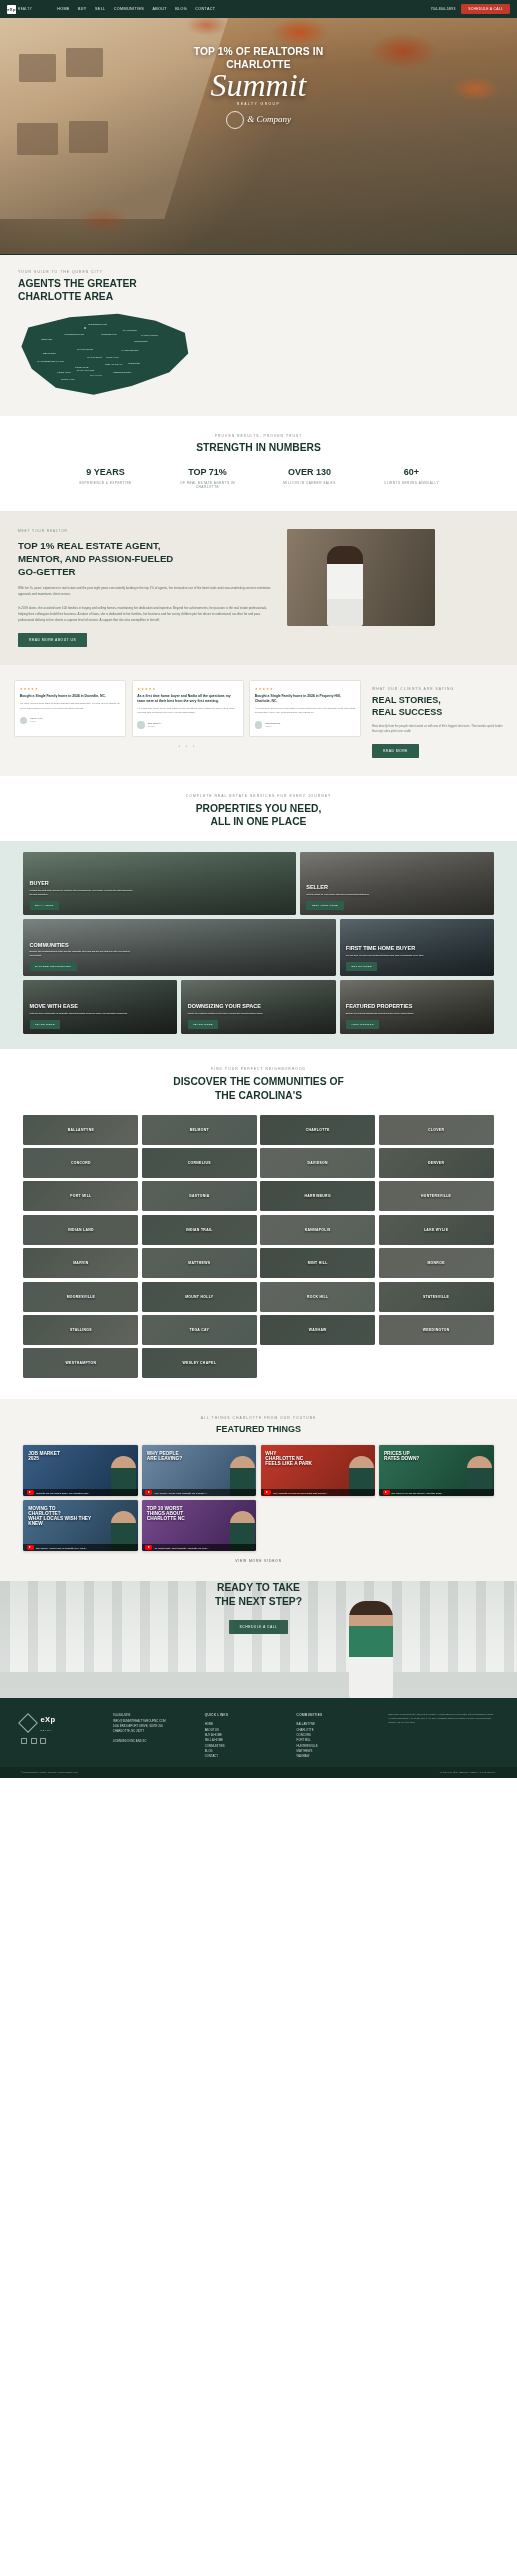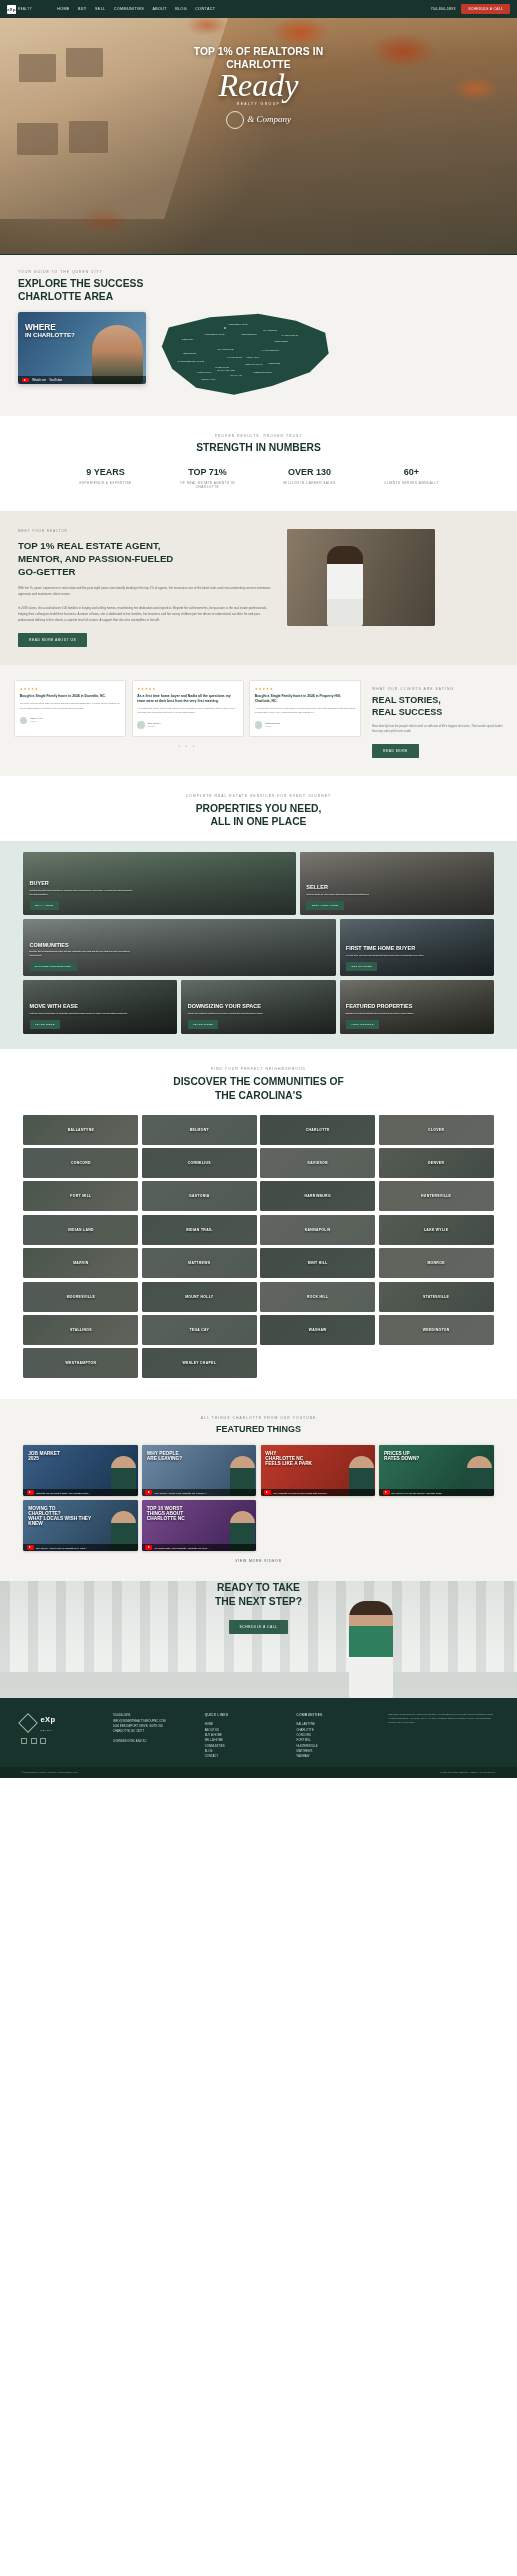--- a/index.html
+++ b/index.html
@@ -332,47 +332,35 @@
     <div class="window" style="left:19.3px;top:36px;width:37px;height:28px"></div>
     <div class="window" style="left:66px;top:30px;width:37px;height:29px"></div>
     <div class="window" style="left:16.6px;top:105px;width:41px;height:32px"></div>
     <div class="window" style="left:69px;top:103px;width:39px;height:32px"></div>
     <div class="leaves"></div>
     <div class="hero-title">
       <div>TOP 1% OF REALTORS IN</div>
       <div>CHARLOTTE</div>
     </div>
     <div class="summit-logo">
-      <div class="summit-word">Ready</div>
+      <div class="summit-word">Summit</div>
       <div class="summit-sub">REALTY GROUP</div>
       <div class="summit-co">
         <span class="summit-badge"></span><span>&amp; Company</span>
       </div>
     </div>
   </div>
 
   <div class="explore">
     <div class="eyebrow" style="text-align:left">YOUR GUIDE TO THE QUEEN CITY</div>
     <div class="explore-head">
-      <div>EXPLORE THE SUCCESS</div>
+      <div>AGENTS THE GREATER</div>
       <div>CHARLOTTE AREA</div>
     </div>
     <div class="explore-row">
-      <div class="yt-card">
-        <div class="headline">
-          <div>WHERE</div>
-          <div style="font-size:6.2px">IN CHARLOTTE?</div>
-        </div>
-        <div class="person"></div>
-        <div class="yt-bar">
-          <span class="yt-play"></span>
-          <span>Watch on</span>
-          <span>YouTube</span>
-        </div>
-      </div>
       <div class="map-wrap">
         <div class="map-shape"></div>
         <div class="map-lbl" style="left:70px;top:11px">MOORESVILLE</div>
         <div class="map-dot" style="left:66px;top:15px"></div>
         <div class="map-lbl" style="left:46px;top:21px">HUNTERSVILLE</div>
         <div class="map-lbl" style="left:83px;top:21px">CORNELIUS</div>
         <div class="map-lbl" style="left:105px;top:16.6px">DAVIDSON</div>
         <div class="map-lbl" style="left:116px;top:28px">CONCORD</div>
         <div class="map-lbl" style="left:103px;top:37px">HARRISBURG</div>
         <div class="map-lbl" style="left:88px;top:44px">MINT HILL</div>

